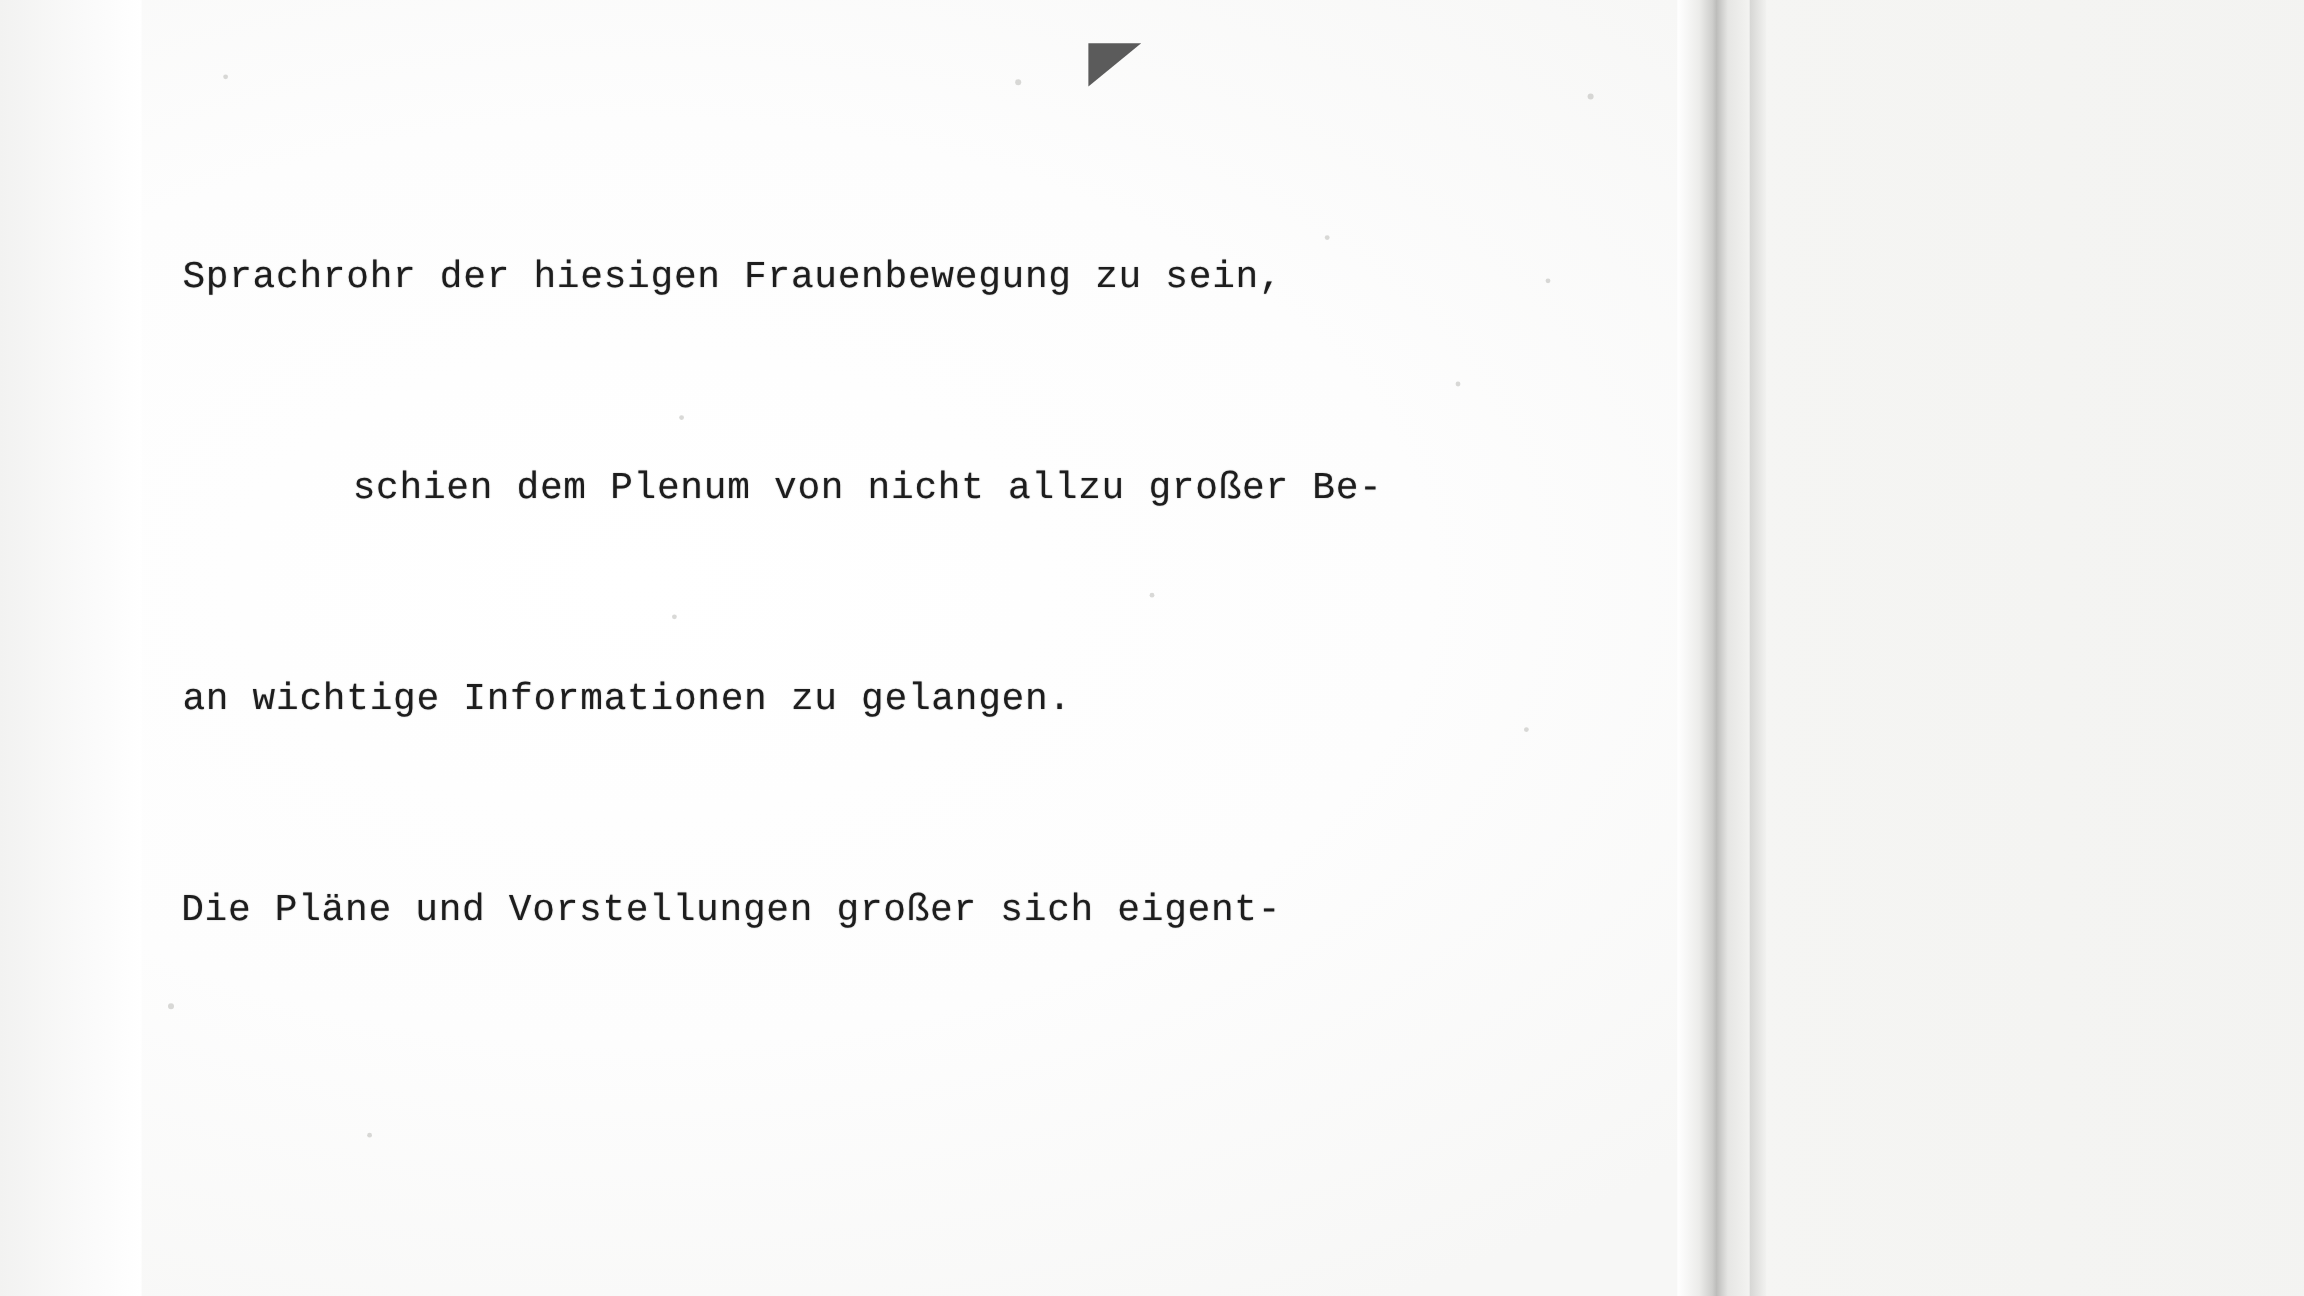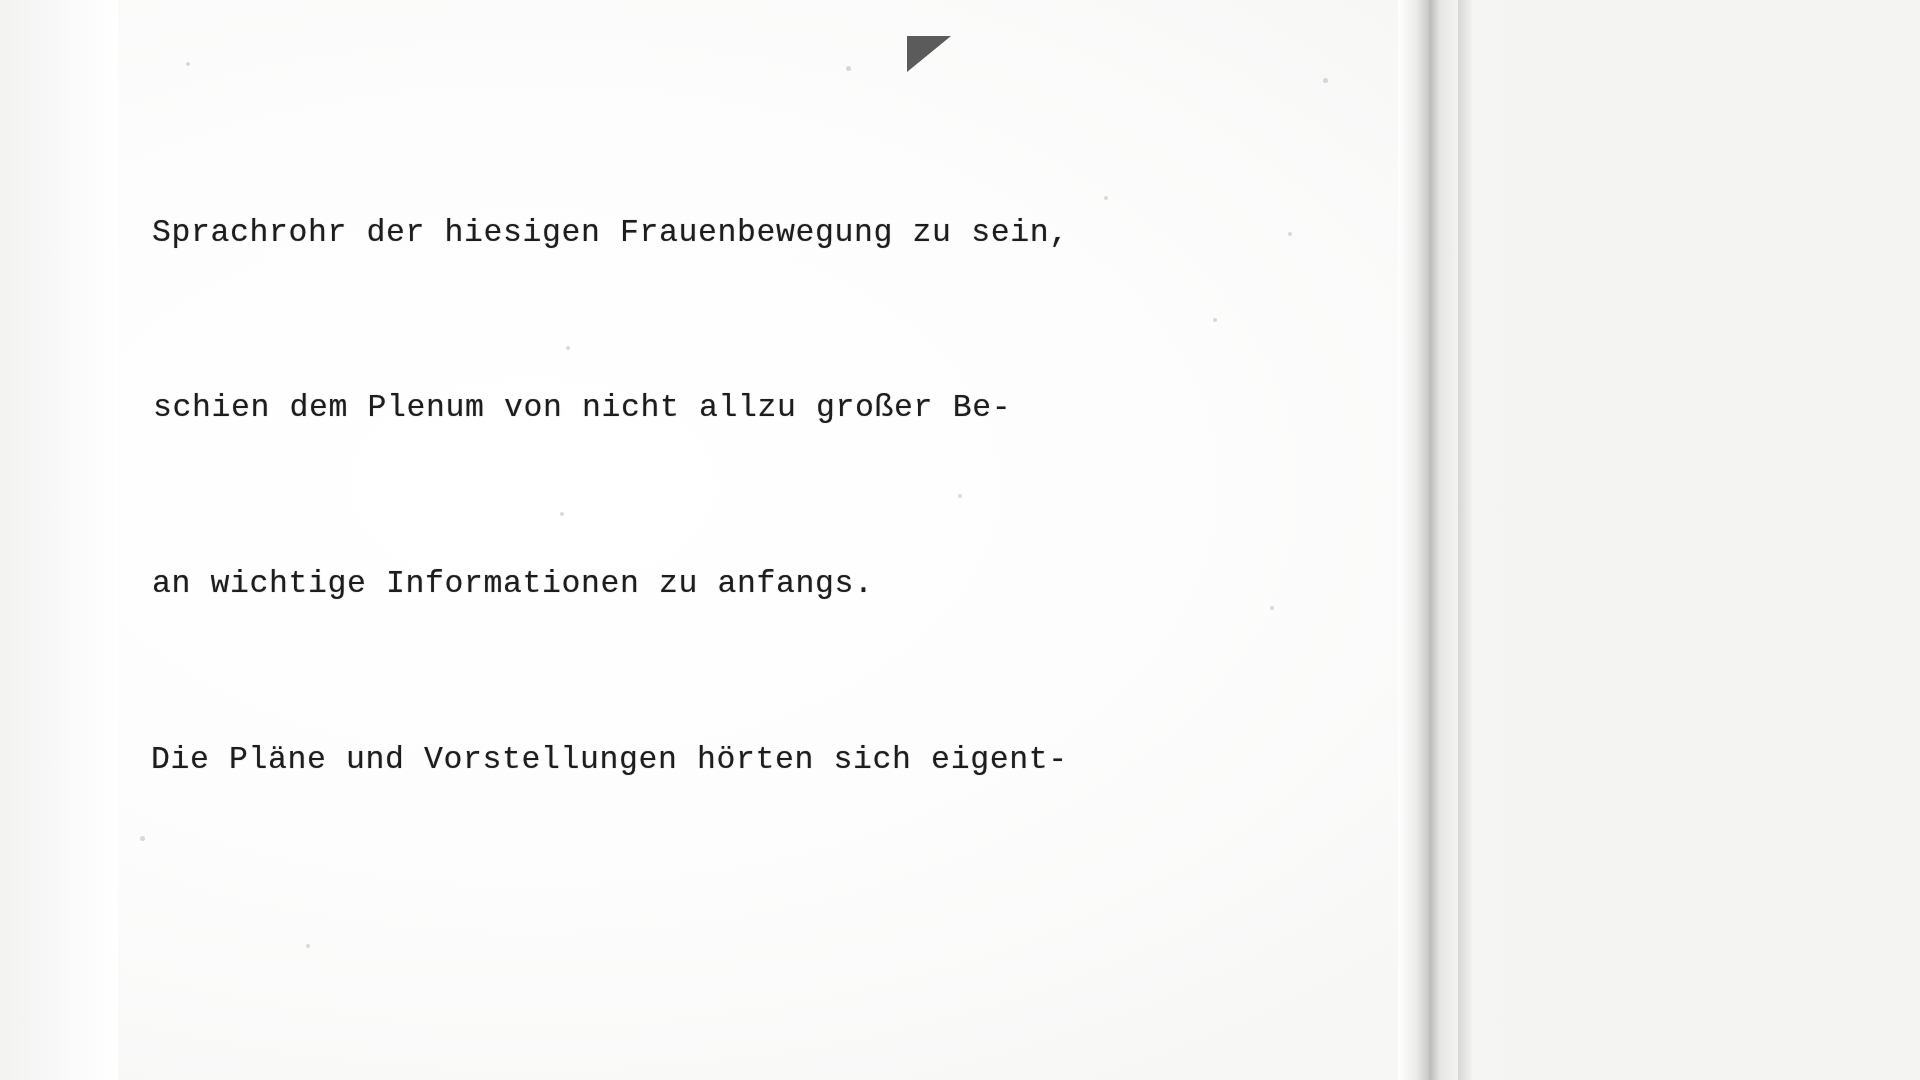--- a/index.html
+++ b/index.html
@@ -110,21 +110,21 @@
     line-height: 58.5px;
     white-space: pre;
   }
   .typed-block .line {
     display: block;
     white-space: pre;
     text-shadow: 0 0 1.1px rgba(0,0,0,0.42);
   }
   
   .j1 { transform: translateY(0.5px); }
-  .j2 { transform: translateX(1px); }
+  .j2 { transform: translateX(1px); text-align: center; }
   .j3 { transform: translateY(-0.5px); }
   .j4 { transform: translateX(-1px) translateY(0.5px); }
 
   
   .speck {
     position: absolute;
     background: #b9b9b7;
     border-radius: 50%;
     opacity: 0.55;
   }
@@ -163,22 +163,22 @@
   <div class="speck" style="left:560px;  top:512px; width:4px;  height:4px;"></div>
   <div class="speck" style="left:1270px; top:606px; width:4px;  height:4px;"></div>
   <div class="speck" style="left:140px;  top:836px; width:5px;  height:5px;"></div>
   <div class="speck" style="left:306px;  top:944px; width:4px;  height:4px;"></div>
 
   <div class="corner-mark"></div>
 
   <div class="typed-block">
     <span class="line j1">Sprachrohr der hiesigen Frauenbewegung zu sein,</span>
     <span class="line j2">schien dem Plenum von nicht allzu großer Be-</span>
-    <span class="line j1">an wichtige Informationen zu anfangs.</span>
-    <span class="line j4">Die Pläne und Vorstellungen hörten sich eigent-</span>
+    <span class="line j1">an wichtige Informationen zu gelangen.</span>
+    <span class="line j4">Die Pläne und Vorstellungen großer sich eigent-</span>
     
     
     
     
     
     
     
     
     
     

